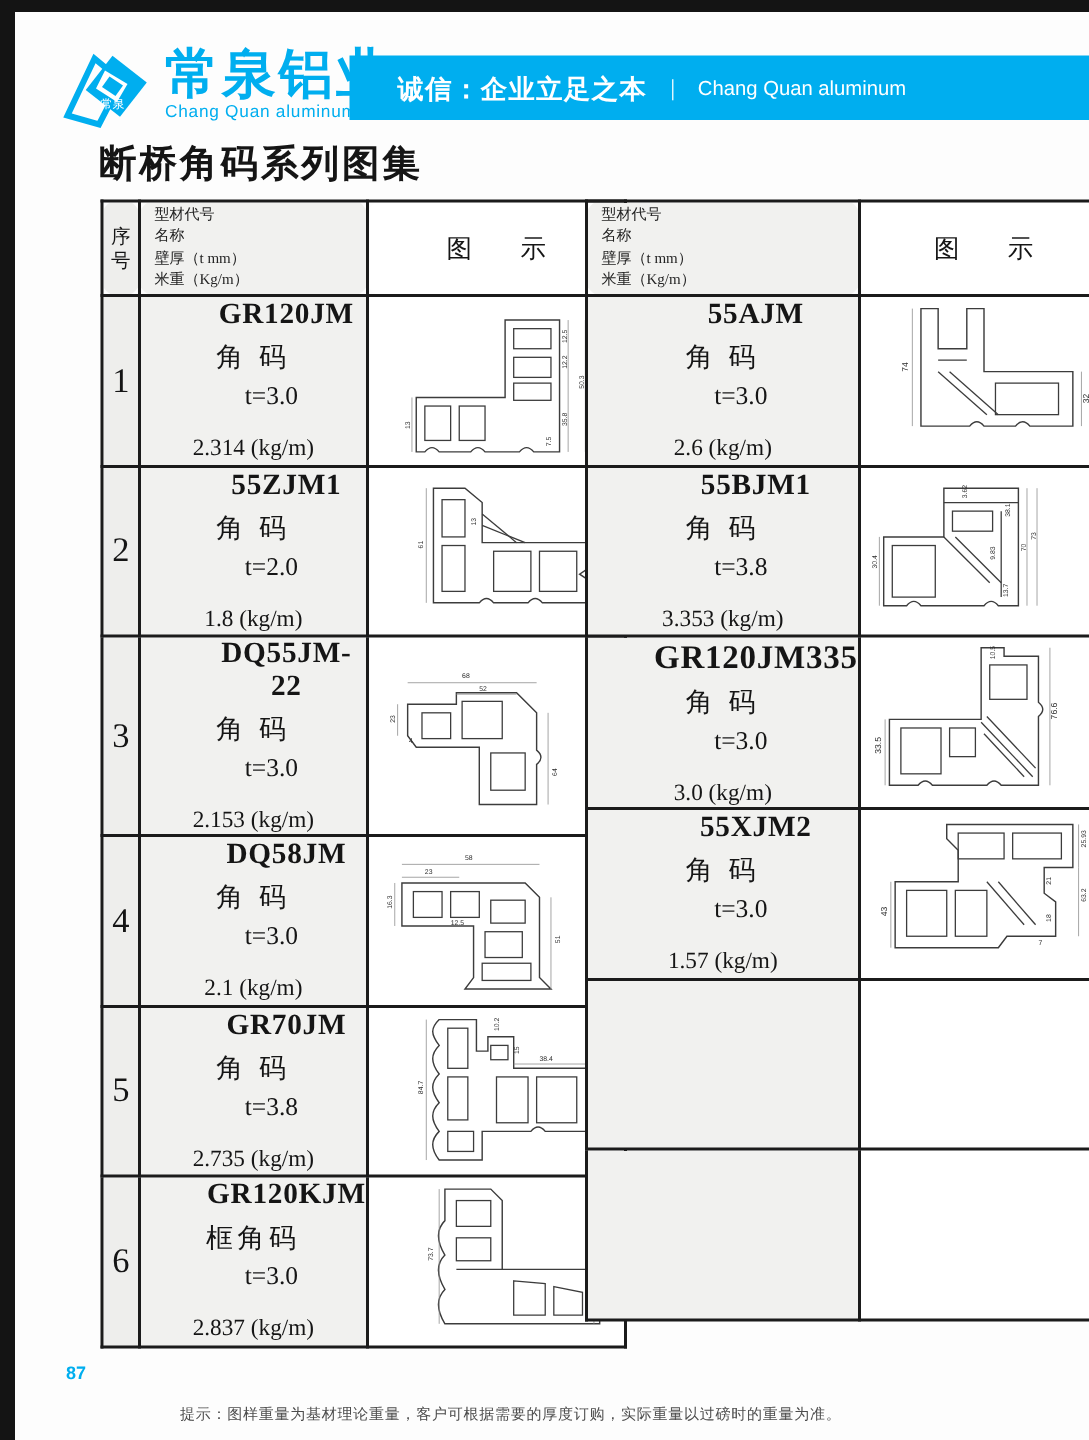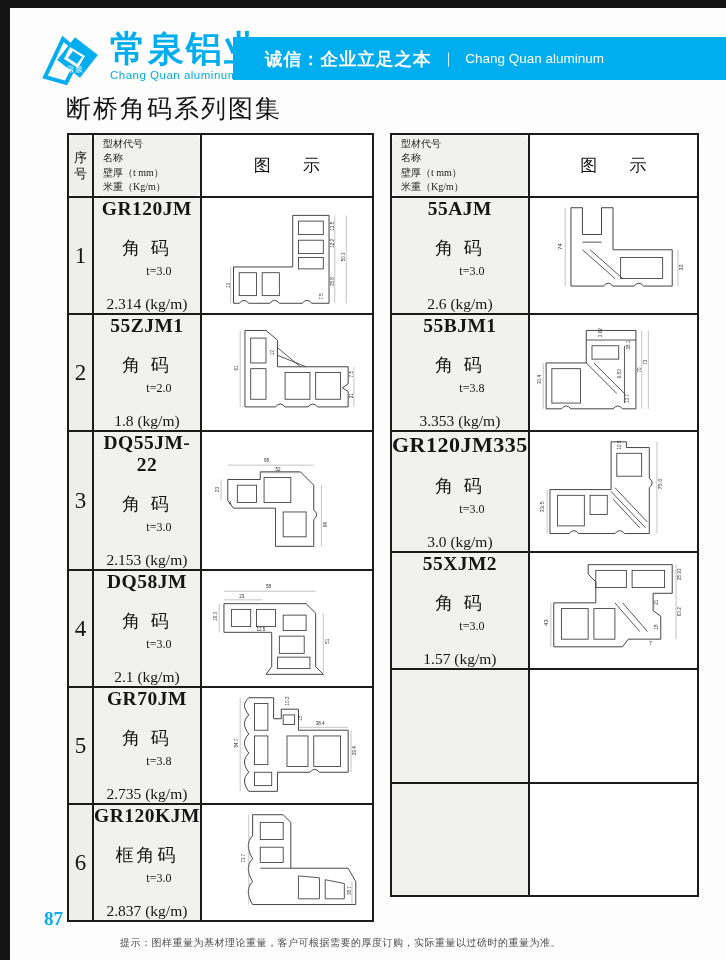--- a/index.html
+++ b/index.html
@@ -14,53 +14,53 @@
   .brand{margin-left:6px;}
   .brand-cn{color:#00aeef;font-size:36px;line-height:38px;font-weight:bold;
             font-family:"Liberation Sans",sans-serif;letter-spacing:2px;}
   .brand-en{color:#00aeef;font-size:11.5px;font-family:"Liberation Sans",sans-serif;margin-top:1px;letter-spacing:0.5px;}
   .banner{position:absolute;left:233px;top:37px;width:493px;height:43px;background:#00aeef;
           display:flex;align-items:center;color:#fff;font-family:"Liberation Sans",sans-serif;}
   .banner-cn{font-size:17.5px;font-weight:bold;margin-left:32px;letter-spacing:1px;}
   .banner-sep{margin:0 10px;font-size:14px;opacity:.95;}
   .banner-en{font-size:13.5px;}
 
-  .title{position:absolute;left:66px;top:92px;font-size:25px;font-weight:normal;letter-spacing:2px;}
+  .title{position:absolute;left:66px;top:92px;font-size:25px;font-weight:bold;letter-spacing:2px;}
 
   
   table.tbl{position:absolute;top:133px;border-collapse:collapse;table-layout:fixed;}
   .tbl-left{left:67px;}
   .tbl-right{left:390px;}
   .tbl td{border:2px solid #1b1b1b;padding:0;vertical-align:middle;overflow:hidden;}
   .tbl tr.hrow td{height:61px;border-radius:10px;}
   .tbl tr.drow td{height:111.5px;}
   td.no{background:#eeeeec;text-align:center;font-size:23px;}
   td.info{background:#f1f1ef;text-align:center;}
   td.draw{background:#fff;text-align:center;}
   .hno div{font-size:13px;line-height:16px;text-align:center;}
   .hinfo{text-align:left !important;}
   .hinfo div{font-size:10px;line-height:14.5px;padding-left:9px;color:#222;}
   .hdraw span{font-size:17px;letter-spacing:14px;padding-left:14px;}
-  .code{font-size:19.5px;font-weight:bold;letter-spacing:0.5px;}
-  .pname{font-size:18px;margin-top:16px;letter-spacing:3px;}
-  .thick{font-size:12px;margin-top:4px;padding-left:24px;}
+  .code{font-size:19.5px;font-weight:bold;letter-spacing:0.5px;padding-left:44px;}
+  .pname{font-size:18px;margin-top:5px;letter-spacing:3px;}
+  .thick{font-size:17px;margin-top:4px;padding-left:24px;}
   .weight{font-size:15.5px;margin-top:16px;}
   td.draw svg{display:block;margin:0 auto;width:164px;height:107px;}
 
   
   .prof{fill:#fff;stroke:#3c3c3c;stroke-width:1;stroke-linejoin:miter;}
   .hole{fill:none;stroke:#3c3c3c;stroke-width:0.9;}
   .ln{fill:none;stroke:#3c3c3c;stroke-width:0.9;}
   .dl{stroke:#8d8d8d;stroke-width:0.55;}
   .dt{font-family:"Liberation Sans",sans-serif;font-size:6px;fill:#2e2e2e;}
   .dts{font-family:"Liberation Sans",sans-serif;font-size:4.8px;fill:#2e2e2e;}
 
   
-  .pagenum{position:absolute;left:44px;top:908px;color:#00aeef;font-weight:bold;font-size:19px;
-           font-family:Liberation Serif, serif;}
+  .pagenum{position:absolute;left:44px;top:908px;color:#00aeef;font-weight:bold;font-size:12px;
+           font-family:Liberation Sans, sans-serif;}
   .note{position:absolute;left:120px;top:936px;font-size:10px;color:#4c4c4c;letter-spacing:0.5px;}
 </style>
 </head>
 <body>
 
 <div class="page">
   <div class="edge-top"></div>
   <div class="edge-left"></div>
 
   <div class="logo">

